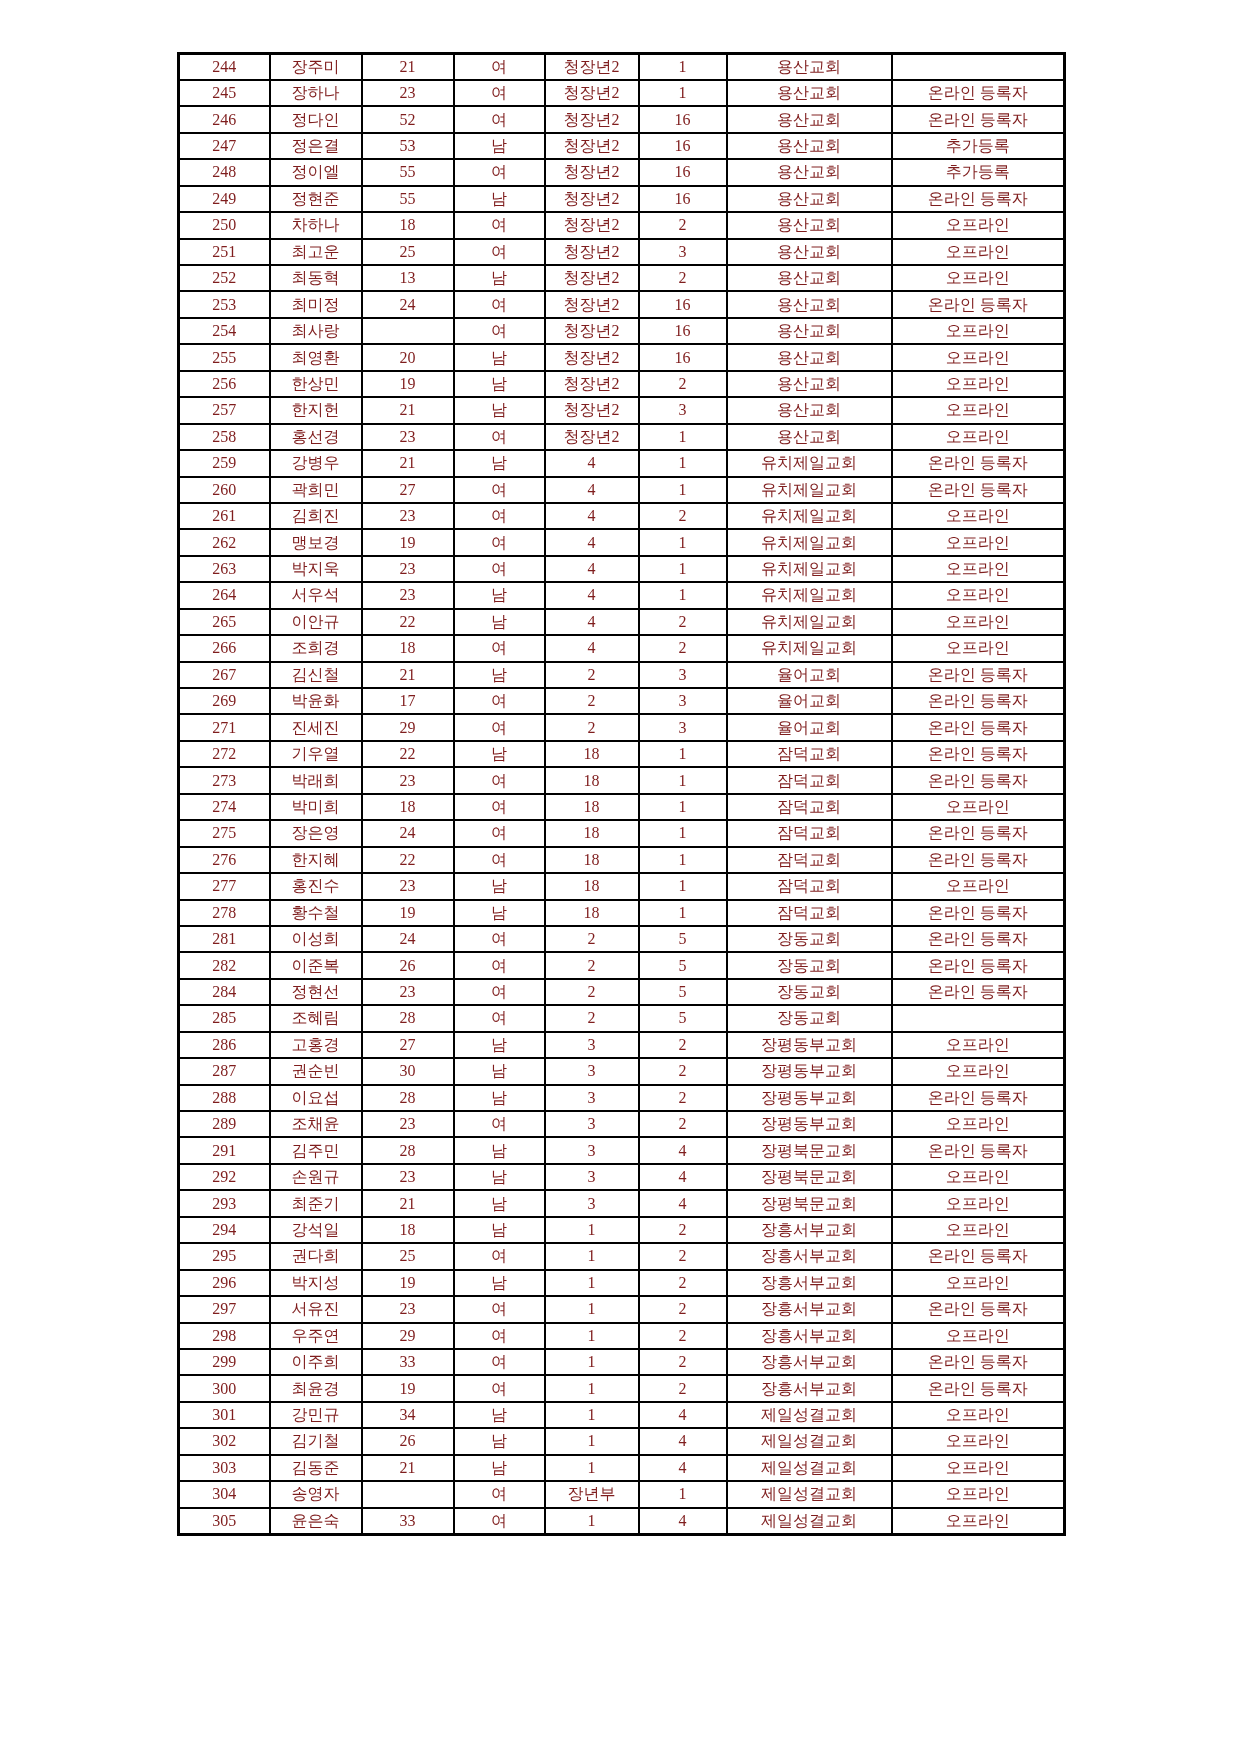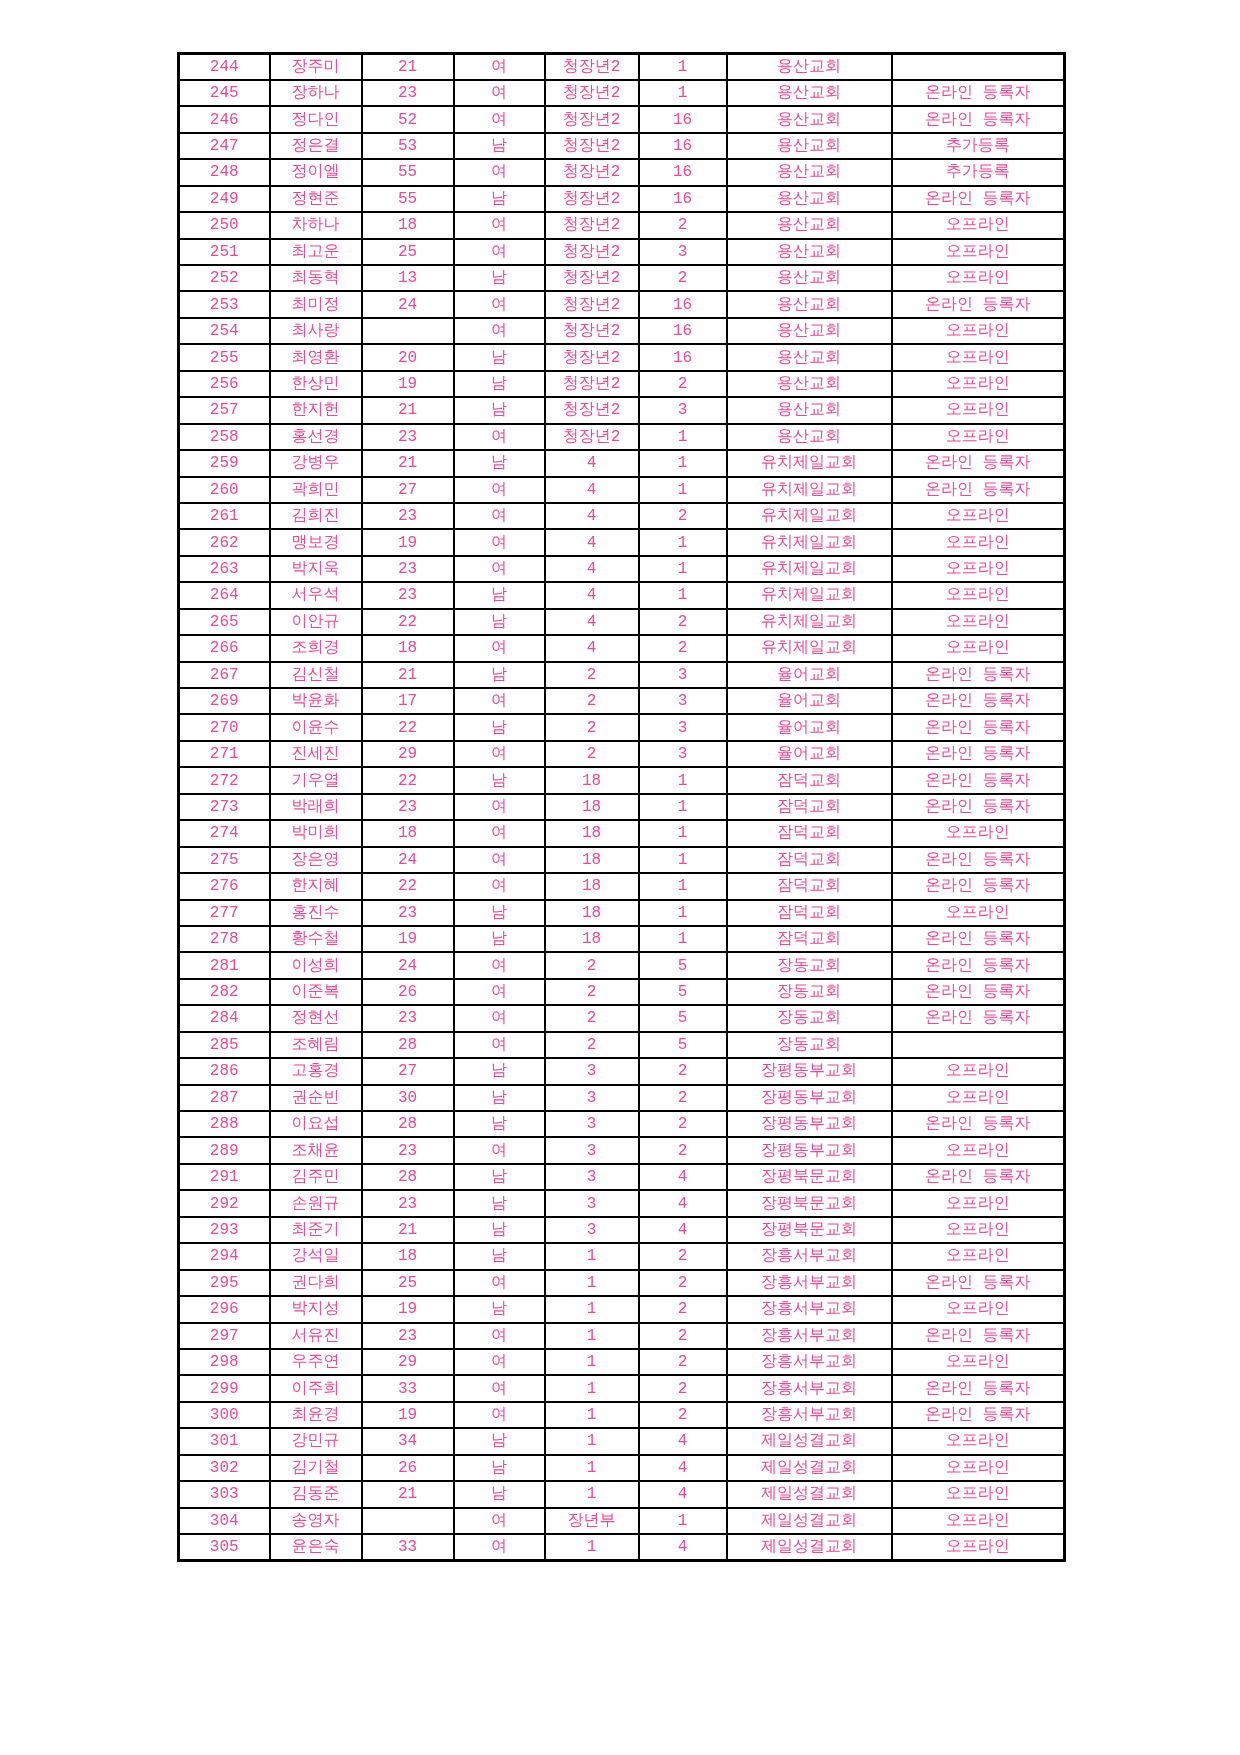--- a/index.html
+++ b/index.html
@@ -5,22 +5,22 @@
   html, body {
     margin: 0;
     padding: 0;
     background: #ffffff;
   }
   .sheet {
     position: relative;
     width: 1240px;
     height: 1755px;
     background: #ffffff;
-    font-family: Liberation Mono, monospace;
-    color: #ec4899;
+    font-family: Liberation Serif, serif;
+    color: #7f1d1d;
   }
   table.roster {
     position: absolute;
     left: 177px;
     top: 52px;
     border-collapse: collapse;
     table-layout: fixed;
     border: 3px solid #000000;
   }
   table.roster td {
@@ -306,30 +306,20 @@
     <td>269</td>
     <td>박윤화</td>
     <td>17</td>
     <td>여</td>
     <td>2</td>
     <td>3</td>
     <td>율어교회</td>
     <td>온라인 등록자</td>
   </tr>
         <tr>
-    <td>270</td>
-    <td>이윤수</td>
-    <td>22</td>
-    <td>남</td>
-    <td>2</td>
-    <td>3</td>
-    <td>율어교회</td>
-    <td>온라인 등록자</td>
-  </tr>
-        <tr>
     <td>271</td>
     <td>진세진</td>
     <td>29</td>
     <td>여</td>
     <td>2</td>
     <td>3</td>
     <td>율어교회</td>
     <td>온라인 등록자</td>
   </tr>
         <tr>

